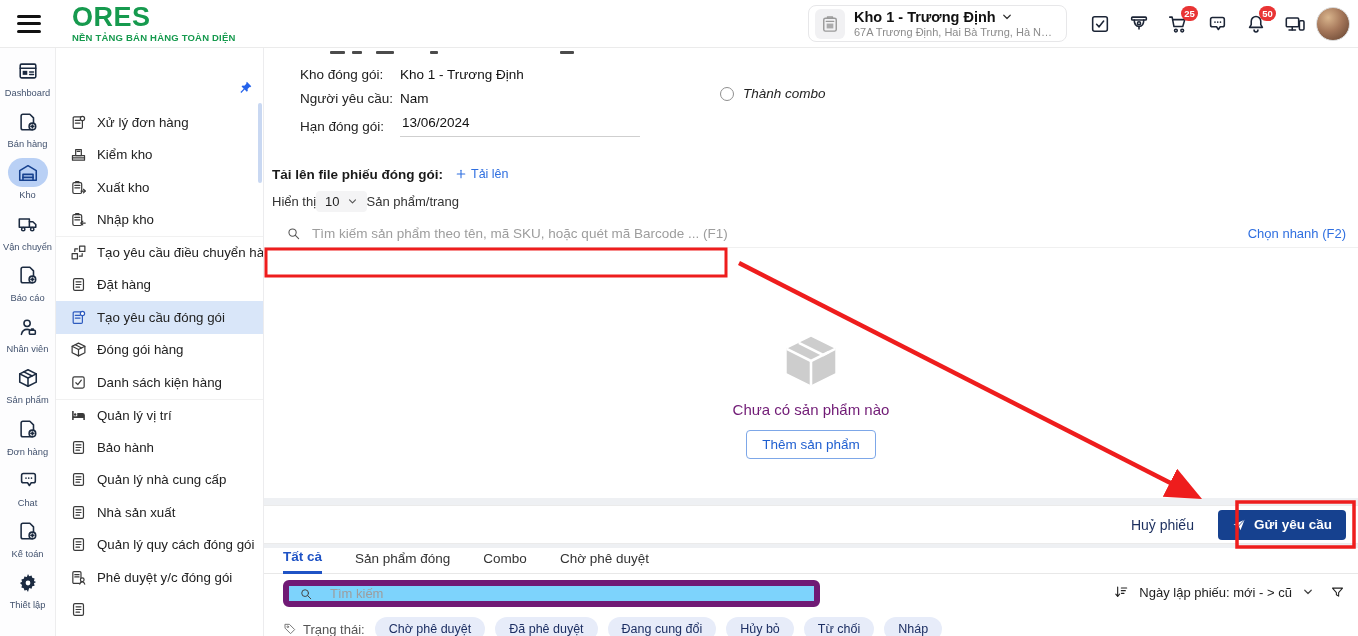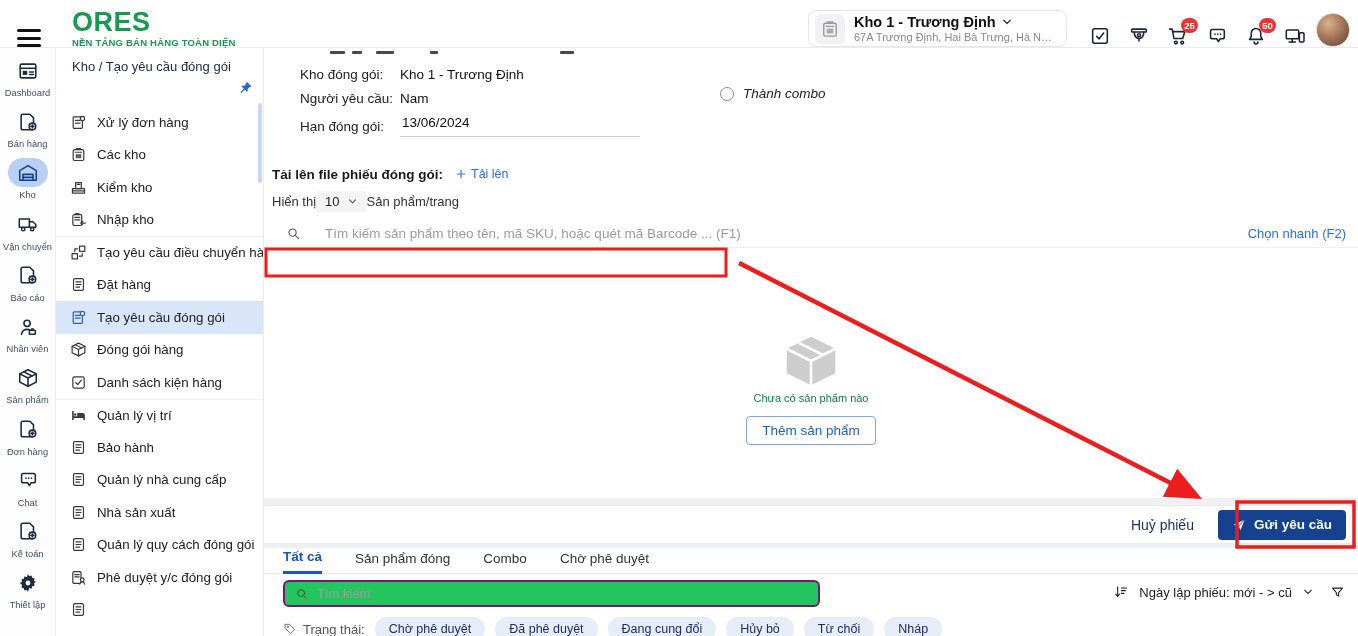--- a/index.html
+++ b/index.html
@@ -6,21 +6,21 @@
     --green:#169a4e; --navy:#16418f; --link:#2f6fe0; --red:#ee1d1d;
     --tabblue:#1f53c5; --badge:#e93434;
     --txt:#222; --muted:#8b8b8b; --line:#ebebeb; --bg:#eef0f3;
   }
   *{box-sizing:border-box;margin:0;padding:0;}
   html,body{width:1358px;height:636px;}
   body{position:relative;overflow:hidden;font-family:"Liberation Sans","DejaVu Sans",sans-serif;background:#fff;color:var(--txt);}
   svg{display:block;width:100%;height:100%;}
 
   
-  .header{position:absolute;left:0;top:0;width:1358px;height:48px;background:#fff;border-bottom:1px solid var(--line);display:flex;align-items:flex-end;z-index:5;}
+  .header{position:absolute;left:0;top:0;width:1358px;height:48px;background:#fff;border-bottom:1px solid var(--line);display:flex;align-items:center;z-index:5;}
   .burger{width:24px;height:18px;margin-left:17px;display:flex;flex-direction:column;justify-content:space-between;cursor:pointer;}
   .burger i{display:block;height:3px;background:#111;border-radius:2px;}
   .logoblk{margin-left:31px;line-height:1;}
   .logo{font-size:27px;font-weight:bold;color:var(--green);letter-spacing:.5px;}
   .tagline{font-size:9.5px;font-weight:bold;color:var(--green);margin-top:2px;letter-spacing:.2px;}
   .hspacer{flex:1;}
   .storebox{display:flex;align-items:center;gap:9px;height:37px;padding:0 12px 0 6px;border:1px solid #e7e7e9;border-radius:8px;background:#fff;margin-right:22px;max-width:268px;cursor:pointer;}
   .storeicon{width:30px;height:30px;border-radius:6px;background:#f1f1f3;color:#9a9a9a;display:flex;align-items:center;justify-content:center;padding:5px;flex:none;}
   .storename{font-size:14.5px;font-weight:bold;color:#111;white-space:nowrap;display:flex;align-items:center;gap:5px;}
   .storename .carr{width:12px;height:12px;color:#333;flex:none;}
@@ -67,37 +67,37 @@
   .radiolabel{font-size:13.5px;color:#222;font-style:italic;}
   .uploadrow{display:flex;align-items:flex-start;gap:12px;padding-left:8px;margin-top:30px;}
   .uploadlabel{font-size:13.5px;font-weight:bold;color:#1a1a1a;}
   .uploadlink{display:flex;align-items:center;gap:4px;color:var(--link);font-size:12.5px;cursor:pointer;}
   .uploadlink .plus{width:12px;height:12px;}
   .sizerow{display:flex;align-items:center;padding-left:8px;margin-top:9px;font-size:13px;color:#333;}
   .sizesel{display:flex;align-items:center;gap:7px;background:#f4f4f5;border-radius:4px;padding:3px 9px;cursor:pointer;font-size:13px;color:#222;}
   .sizesel .carr{width:11px;height:11px;color:#555;}
   .searchrow{position:relative;margin-top:8px;height:28px;display:flex;align-items:center;border-bottom:1px solid #f0f0f0;}
   .searchrow .sic{width:15px;height:15px;color:#555;margin-left:22px;flex:none;}
-  .searchrow .ph{font-size:13.5px;color:#9d9d9d;margin-left:24px;flex:1;white-space:nowrap;overflow:hidden;}
+  .searchrow .ph{font-size:13.5px;color:#9d9d9d;margin-left:11px;flex:1;white-space:nowrap;overflow:hidden;}
   .quicksel{font-size:13px;color:var(--link);margin-right:12px;cursor:pointer;white-space:nowrap;}
   .empty{position:absolute;left:0;right:0;top:282px;display:flex;flex-direction:column;align-items:center;}
   .boxicon{width:62px;height:62px;color:#cdcdcd;}
-  .emptymsg{font-size:11px;color:#15803d;}
+  .emptymsg{font-size:15px;color:#701a75;margin-top:9px;}
   .addbtn{margin-top:12px;background:#fff;border:1px solid #7da7e8;border-radius:4px;color:#1f5fd0;font-size:13.5px;padding:6px 15px;cursor:pointer;font-family:inherit;}
 
   .actionbar{position:absolute;left:0;top:457px;width:1094px;height:39px;background:#fff;border-top:1px solid var(--line);border-bottom:1px solid var(--line);display:flex;align-items:center;justify-content:flex-end;}
   .cancelbtn{font-size:14px;color:#1b2e5e;margin-right:24px;cursor:pointer;background:none;border:none;font-family:inherit;}
   .submitbtn{display:flex;align-items:center;gap:8px;background:var(--navy);color:#fff;border:none;border-radius:4px;height:30px;padding:0 14px;font-size:13.5px;font-weight:bold;margin-right:12px;cursor:pointer;font-family:inherit;}
   .submitbtn .sendic{width:14px;height:14px;color:#fff;}
 
   .tabscard{position:absolute;left:0;top:500px;width:1094px;height:140px;background:#fff;}
   .tabsrow{display:flex;align-items:flex-end;gap:33px;padding-left:19px;height:26px;border-bottom:1px solid #e8e8e8;}
   .tab{font-size:13.5px;color:#333;padding-bottom:7px;cursor:pointer;white-space:nowrap;}
   .tab.active{color:var(--tabblue);font-weight:bold;border-bottom:3px solid var(--tabblue);margin-bottom:-1px;}
-  .search2{position:absolute;left:19px;top:32px;width:537px;height:27px;border:2px solid #701a75;border-radius:6px;display:flex;align-items:center;background:#22c55e;}
+  .search2{position:absolute;left:19px;top:32px;width:537px;height:27px;border:6px solid #701a75;border-radius:6px;display:flex;align-items:center;background:#7dd3fc;gap:9px;}
   .search2 .sic{width:14px;height:14px;color:#444;margin-left:10px;flex:none;}
   .search2 input{border:none;outline:none;flex:1;font-size:13px;color:#333;margin-left:8px;font-family:inherit;background:transparent;}
   .search2 input::placeholder{color:#9d9d9d;}
   .sortrow{position:absolute;right:13px;top:36px;display:flex;align-items:center;gap:10px;}
   .sortic{width:16px;height:16px;color:#222;cursor:pointer;}
   .sortlabel{font-size:13px;color:#222;white-space:nowrap;cursor:pointer;}
   .sortrow .carr{width:12px;height:12px;color:#444;}
   .funnel{width:15px;height:15px;color:#222;cursor:pointer;margin-left:6px;}
   .chipsrow{position:absolute;left:19px;top:69px;display:flex;align-items:center;gap:10px;}
   .statlbl{display:flex;align-items:center;gap:6px;font-size:13px;color:#555;white-space:nowrap;}
@@ -336,21 +336,20 @@
             <path fill="currentColor" stroke="none" d="M12 2.2l1.3 2.3 2.6-.7.7 2.6 2.6.7-.7 2.6 2.3 1.3-2.3 1.3.7 2.6-2.6.7-.7 2.6-2.6-.7L12 21.8l-1.3-2.3-2.6.7-.7-2.6-2.6-.7.7-2.6L3.2 12l2.3-1.3-.7-2.6 2.6-.7.7-2.6 2.6.7z"></path>
             <circle cx="12" cy="12" r="2.6" fill="#fff" stroke="none"></circle>
           </svg>
         </span>
       </span>
       <span class="rlabel">Thiết lập</span>
     </div>
   </div>
 
 <div class="sidebar">
-  <div class="breadcrumb">Kho / Tạo yêu cầu đóng gói</div>
   <span class="pin">
       <svg viewBox="0 0 24 24" fill="none" stroke="currentColor" stroke-width="1.7" stroke-linecap="round" stroke-linejoin="round">
         <path fill="currentColor" stroke="none" d="M14.2 2.8 21.2 9.8 19.6 11.4l-1-.3-3.3 3.3.4 2.8-1.6 1.6-3.5-3.5L5.3 20.6 3.9 19.2l5.3-5.3-3.5-3.5 1.6-1.6 2.8.4 3.3-3.3-.3-1z"></path>
       </svg>
     </span>
   <div class="menu">
 
   <div class="menu-item">
         <span class="mic">
           <svg viewBox="0 0 24 24" fill="none" stroke="currentColor" stroke-width="1.7" stroke-linecap="round" stroke-linejoin="round">
@@ -358,38 +357,40 @@
             <line x1="7.5" y1="9" x2="14.2" y2="9"></line>
             <line x1="7.5" y1="12.8" x2="14.2" y2="12.8"></line>
             <circle cx="17.6" cy="6.4" r="3" fill="#fff"></circle>
           </svg>
         </span>
         <span class="mlabel">Xử lý đơn hàng</span>
       </div>
       <div class="menu-item">
         <span class="mic">
           <svg viewBox="0 0 24 24" fill="none" stroke="currentColor" stroke-width="1.7" stroke-linecap="round" stroke-linejoin="round">
-            <rect x="4.5" y="5" width="15" height="15.5" rx="2"></rect>
-            <path d="M9 5V3.5h6V5"></path>
-            <line x1="7.5" y1="8.8" x2="16.5" y2="8.8"></line>
-            <rect x="8" y="11.5" width="8" height="5.8" fill="currentColor" stroke="none" opacity=".8"></rect>
-          </svg>
-        </span>
-        <span class="mlabel">Các kho</span>
-      </div>
-      <div class="menu-item">
-        <span class="mic">
-          <svg viewBox="0 0 24 24" fill="none" stroke="currentColor" stroke-width="1.7" stroke-linecap="round" stroke-linejoin="round">
             <rect x="3.5" y="13.5" width="17" height="6.5"></rect>
             <line x1="3.5" y1="16.8" x2="20.5" y2="16.8"></line>
             <rect x="8" y="5" width="8" height="8.5" fill="#fff"></rect>
             <line x1="10" y1="7.5" x2="14" y2="7.5"></line>
           </svg>
         </span>
         <span class="mlabel">Kiểm kho</span>
+      </div>
+      <div class="menu-item">
+        <span class="mic">
+          <svg viewBox="0 0 24 24" fill="none" stroke="currentColor" stroke-width="1.7" stroke-linecap="round" stroke-linejoin="round">
+            <rect x="4" y="5" width="12.5" height="15.5" rx="2"></rect>
+            <path d="M8 5V3.5h4.5V5"></path>
+            <line x1="6.8" y1="9" x2="13.8" y2="9"></line>
+            <line x1="6.8" y1="12.5" x2="13.8" y2="12.5"></line>
+            <path d="M15.5 17h6"></path>
+            <path d="m19 14.5 2.5 2.5-2.5 2.5"></path>
+          </svg>
+        </span>
+        <span class="mlabel">Xuất kho</span>
       </div>
       <div class="menu-item">
         <span class="mic">
           <svg viewBox="0 0 24 24" fill="none" stroke="currentColor" stroke-width="1.7" stroke-linecap="round" stroke-linejoin="round">
             <rect x="4" y="5" width="12.5" height="15.5" rx="2"></rect>
             <path d="M8 5V3.5h4.5V5"></path>
             <line x1="6.8" y1="9" x2="13.8" y2="9"></line>
             <line x1="6.8" y1="12.5" x2="13.8" y2="12.5"></line>
             <path d="M21.5 17h-6"></path>
             <path d="m18 14.5-2.5 2.5 2.5 2.5"></path>

